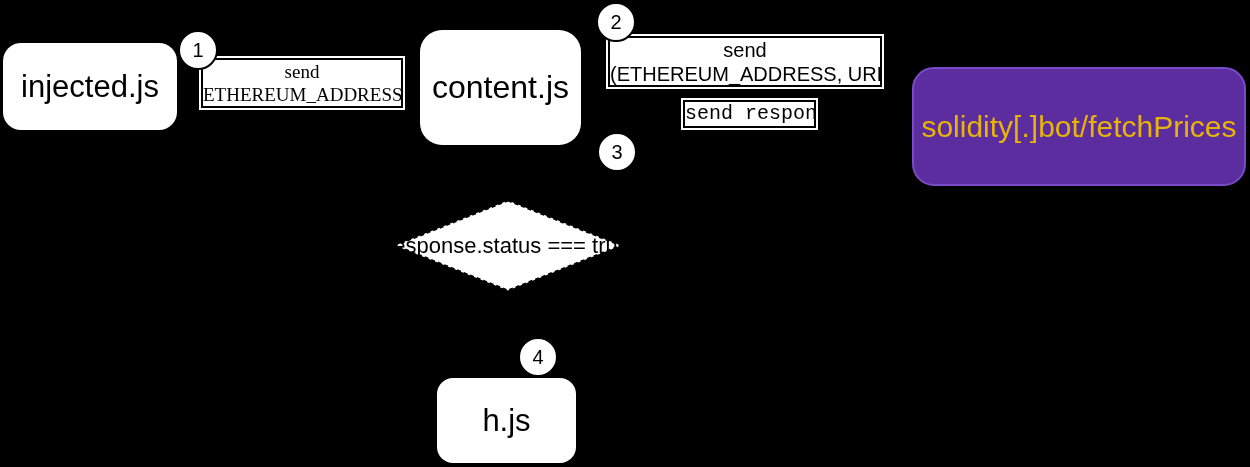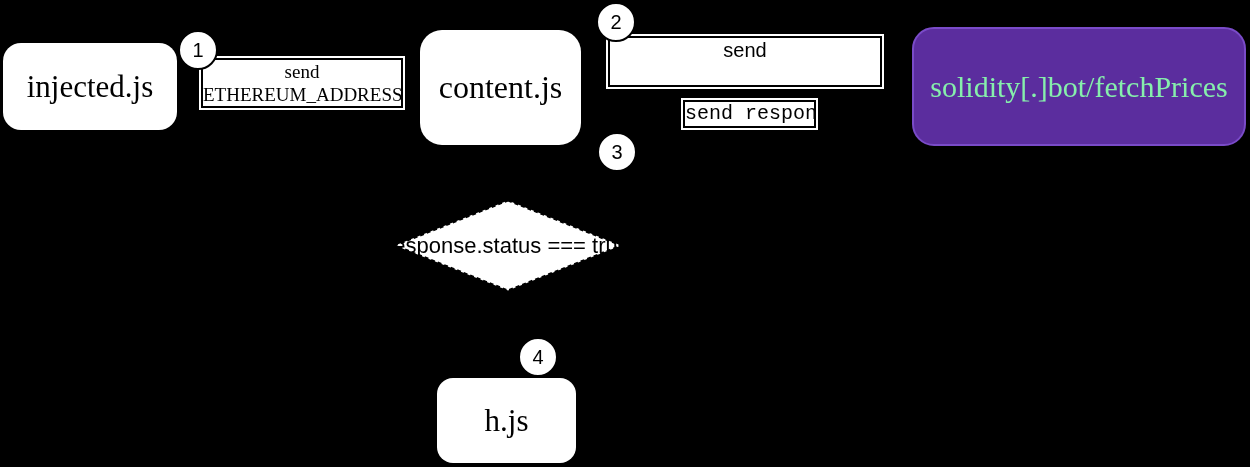--- a/index.html
+++ b/index.html
@@ -23,21 +23,20 @@
   .node {
     position: absolute;
     background: #ffffff;
     color: #000000;
     display: flex;
     align-items: center;
     justify-content: center;
     text-align: center;
     box-sizing: border-box;
     z-index: 1;
-    font-family: Liberation Serif, serif;
   }
   .node-injected {
     left: 3px; top: 43px;
     width: 174px; height: 87px;
     border-radius: 18px;
     font-size: 31px;
   }
   .node-content {
     left: 420px; top: 30px;
     width: 161px; height: 115px;
@@ -146,21 +145,21 @@
 <div class="canvas" style="background: rgb(0, 0, 0);">
 
   <div class="node node-injected">
     <span>injected.js</span>
   </div>
 
   <div class="node node-content">
     <span>content.js</span>
   </div>
 
-  <div class="node node-fetch" style="background: rgb(91, 45, 158); color: #86efac;">
+  <div class="node node-fetch" style="background: rgb(91, 45, 158); color: #eab308; margin-top: 40px;">
     <span>solidity[.]bot/fetchPrices</span>
   </div>
 
   <div class="node node-h">
     <span>h.js</span>
   </div>
 
   <div class="badge badge-1">
     <span>1</span>
   </div>
@@ -174,20 +173,21 @@
     <span>4</span>
   </div>
 
   <div class="msg msg-1">
     <span>send</span>
     <span>ETHEREUM_ADDRESS</span>
   </div>
 
   <div class="msg msg-2">
     <span>send</span>
+    <span>(ETHEREUM_ADDRESS, URL)</span>
   </div>
 
   <div class="msg msg-3">
     <span>send response</span>
   </div>
 
   <div class="decision">
     <svg viewBox="0 0 232 95">
       <polygon points="116,2.5 229,47.5 116,92.5 3,47.5" fill="#ffffff" stroke="#000000" stroke-width="2" stroke-dasharray="4 3"></polygon>
     </svg>

